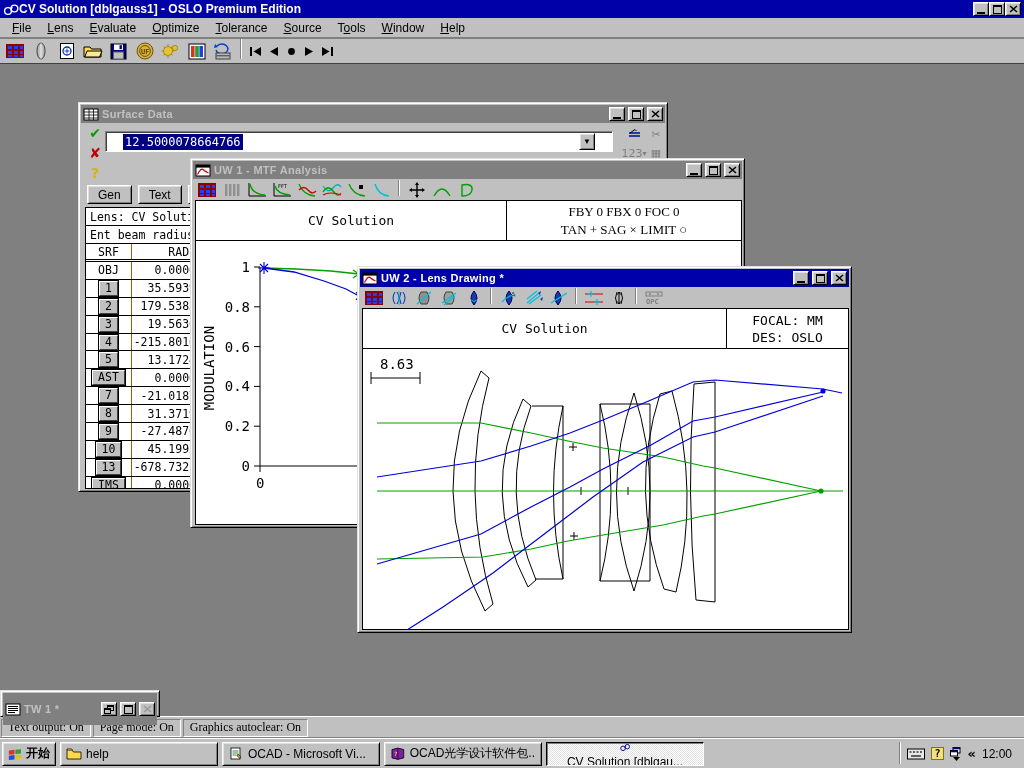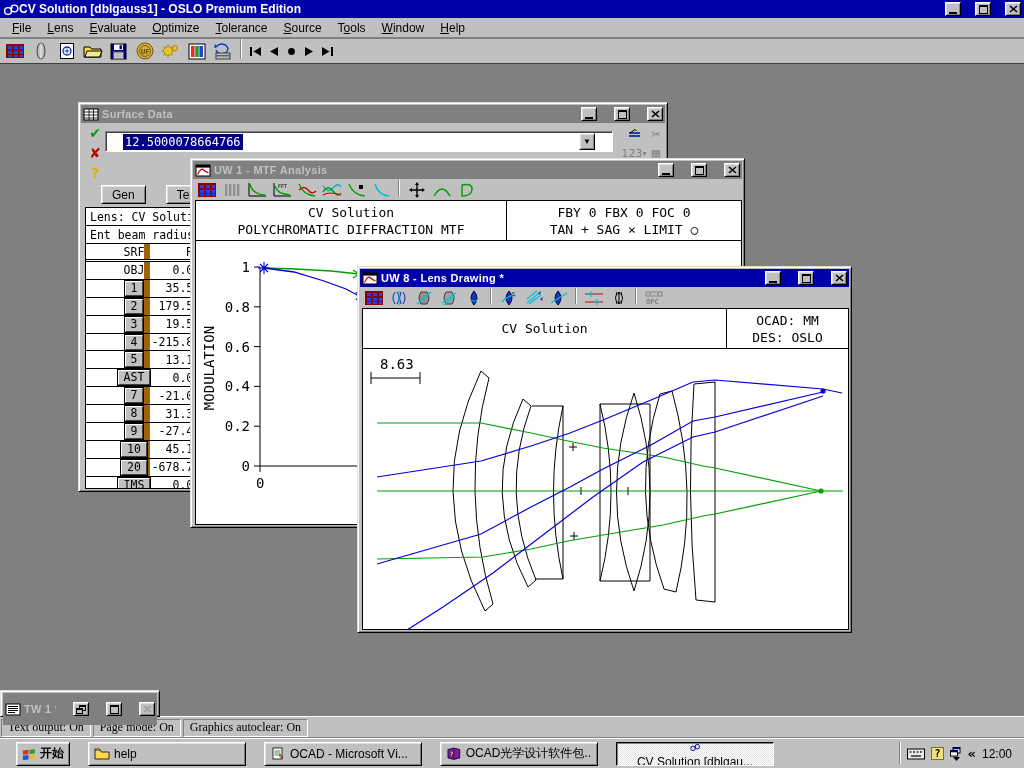--- a/index.html
+++ b/index.html
@@ -1,21 +1,21 @@
 <!DOCTYPE html>
 <html><head>
 <meta charset="utf-8">
 <style>
   * { margin:0; padding:0; box-sizing:border-box; }
   html,body { background:#555; }
   body { font-family:"Liberation Sans", sans-serif; }
   .screen { position:relative; width:1024px; height:768px; background:#808080; overflow:hidden;
             font-size:11px; color:#000; }
   .btn     { background:#c0c0c0; border:1px solid; border-color:#fff #000 #000 #fff;
-             box-shadow: inset 1px 1px 0 #dfdfdf, inset -1px -1px 0 #808080; cursor:default;margin-left:14px; }
+             box-shadow: inset 1px 1px 0 #dfdfdf, inset -1px -1px 0 #808080; cursor:default; }
   .groove  { width:2px; align-self:stretch; border-left:1px solid #808080; border-right:1px solid #fff; }
 
   .tbar { position:absolute; left:2px; right:2px; top:2px; height:18px; display:flex;
           align-items:center; gap:3px; padding:0 2px; overflow:hidden; }
   .tbar.active   { background:#0000a8; color:#fff; }
   .tbar.inactive { background:#808080; color:#c0c0c0; }
   .tbar .ttl { flex:1; font-weight:bold; font-size:11px; white-space:nowrap; overflow:hidden; letter-spacing:.3px; }
   .wbtn { width:16px; height:14px; flex:none; display:flex; align-items:center; justify-content:center; }
   .wbtn svg { display:block; }
   .g-min { width:8px; height:2px; background:#000; margin-top:8px; }
@@ -56,42 +56,42 @@
   #sd-right-icons { position:absolute; left:544px; top:22px; width:44px; display:grid;
                     grid-template-columns:22px 22px; grid-auto-rows:19px; color:#808080; }
   #sd-right-icons span { display:flex; align-items:center; justify-content:center;
                          font:11px "DejaVu Sans", sans-serif; }
   #sd-buttons { position:absolute; left:8px; top:82px; display:flex; gap:6px; }
   #sd-buttons .btn { height:19px; padding:1px 10px; font:12px "Liberation Sans", sans-serif; }
   #sd-sheet { position:absolute; left:6px; top:104px; width:578px; height:282px; background:#fff;
               border:1px solid #000; font:11.5px "DejaVu Sans Mono", monospace; overflow:hidden; }
   .sheet-row { height:18px; border-bottom:1px solid #000; display:flex; align-items:center; padding-left:4px; }
   .sheet-head { height:18px; border-bottom:3px double #000; display:flex; }
-  .col-srf { width:26px; border-right:6px solid #a16207; display:flex; align-items:center; justify-content:center; flex:none;margin-left:38px; }
+  .col-srf { width:46px; border-right:1px solid #a16207; display:flex; align-items:center; justify-content:center; flex:none; }
   .col-rad { width:64px; display:flex; align-items:center; justify-content:flex-end; flex:none; }
   .data-row { height:17.9px; border-bottom:1px solid #000; display:flex; }
   .srf-tag { padding:0 5px; line-height:13px; }
   .srf-tag.has-btn { background:#c0c0c0; border:1px solid; border-color:#fff #404040 #404040 #fff;
                      box-shadow:0 0 0 1px #000; }
 
   
   .uw-toolbar { position:absolute; left:3px; top:21px; right:17px; height:20px; display:flex;
                 align-items:center; gap:2px; padding-left:1px; }
   .mico { width:23px; height:18px; display:flex; align-items:center; justify-content:center; }
   .uw-content { position:absolute; background:#fff; border:1px solid #000; }
   .uw-head { display:flex; border-bottom:1px solid #000; height:40px;
              font:13px "DejaVu Sans Mono", monospace; text-align:center; }
   .uw-head .cell { display:flex; flex-direction:column; justify-content:center; gap:2px; }
   .uw-head .divider { border-left:1px solid #000; }
 
   
   #win-mtf { left:190px; top:158px; width:555px; height:370px; z-index:2; }
   #mtf-content { left:4px; top:41px; width:547px; height:325px; }
   #mtf-head-left { width:310px; }
-  #mtf-head-right { flex:1; }
+  #mtf-head-right { flex:1;font-family:Liberation Serif, serif; }
 
   
   #win-lens { left:357px; top:266px; width:495px; height:367px; z-index:3; }
   #lens-content { left:4px; top:41px; width:487px; height:322px; }
   #lens-head-left { width:363px; }
   #lens-head-right { flex:1; }
 
   
   #win-tw { left:0px; top:690px; width:160px; height:27px; z-index:1; }
   #win-tw .tbar { height:32px; }
@@ -442,21 +442,21 @@
 
           <div class="data-row">
             <span class="col-srf">
               <span class="srf-tag has-btn">10</span>
             </span>
             <span class="col-rad">45.1992</span>
           </div>
 
           <div class="data-row">
             <span class="col-srf">
-              <span class="srf-tag has-btn">20</span>
+              <span class="srf-tag has-btn">13</span>
             </span>
             <span class="col-rad">-678.7321</span>
           </div>
 
           <div class="data-row">
             <span class="col-srf">
               <span class="srf-tag has-btn">IMS</span>
             </span>
             <span class="col-rad">0.0000</span>
           </div>
@@ -552,21 +552,20 @@
           <svg width="18" height="16" viewBox="0 0 18 16">
             <path d="M4 14 L4 3 Q15 1 14 8 Q13 14 4 14 Z" stroke="#00a000" stroke-width="1.4" fill="none"></path>
           </svg>
         </span>
     </div>
 
     <div id="mtf-content" class="uw-content">
       <div class="uw-head">
         <div class="cell" id="mtf-head-left">
           <span>CV Solution</span>
-          <span>POLYCHROMATIC DIFFRACTION MTF</span>
         </div>
         <div class="cell divider" id="mtf-head-right">
           <span>FBY 0 FBX 0 FOC 0</span>
           <span>TAN +  SAG ×  LIMIT ○</span>
         </div>
       </div>
       <svg width="545" height="284" viewBox="0 0 545 284">
 
         <path d="M64 26 V225 H540" stroke="#000" fill="none"></path>
         <g stroke="#000">
@@ -600,21 +599,21 @@
         </g>
       </svg>
     </div>
   </div>
 
   <div id="win-lens" class="mdi-win">
     <div class="tbar active">
       <svg class="wicon" viewBox="0 0 16 13" width="16" height="13">
           <use href="#i-uwwin"></use>
         </svg>
-      <span class="ttl">UW 8 - Lens Drawing *</span>
+      <span class="ttl">UW 2 - Lens Drawing *</span>
       <span class="wbtn btn">
           <span class="g-min"></span>
         </span>
       <span class="wbtn btn">
           <span class="g-max"></span>
         </span>
       <span class="wbtn btn">
           <svg width="9" height="8" viewBox="0 0 9 8">
             <path d="M1 1 L8 7 M8 1 L1 7" stroke="#000" stroke-width="1.6"></path>
           </svg>
@@ -694,21 +693,21 @@
           </svg>
         </span>
     </div>
 
     <div id="lens-content" class="uw-content">
       <div class="uw-head">
         <div class="cell" id="lens-head-left">
           <span>CV Solution</span>
         </div>
         <div class="cell divider" id="lens-head-right">
-          <span>OCAD: MM</span>
+          <span>FOCAL: MM</span>
           <span>DES: OSLO</span>
         </div>
       </div>
       <svg width="485" height="281" viewBox="0 0 485 281">
 
         <text x="17" y="20" font-size="14" fill="#000">8.63</text>
         <g stroke="#000">
           <path d="M8 29 H57 M8 23 V35 M57 23 V35"></path>
         </g>
 

